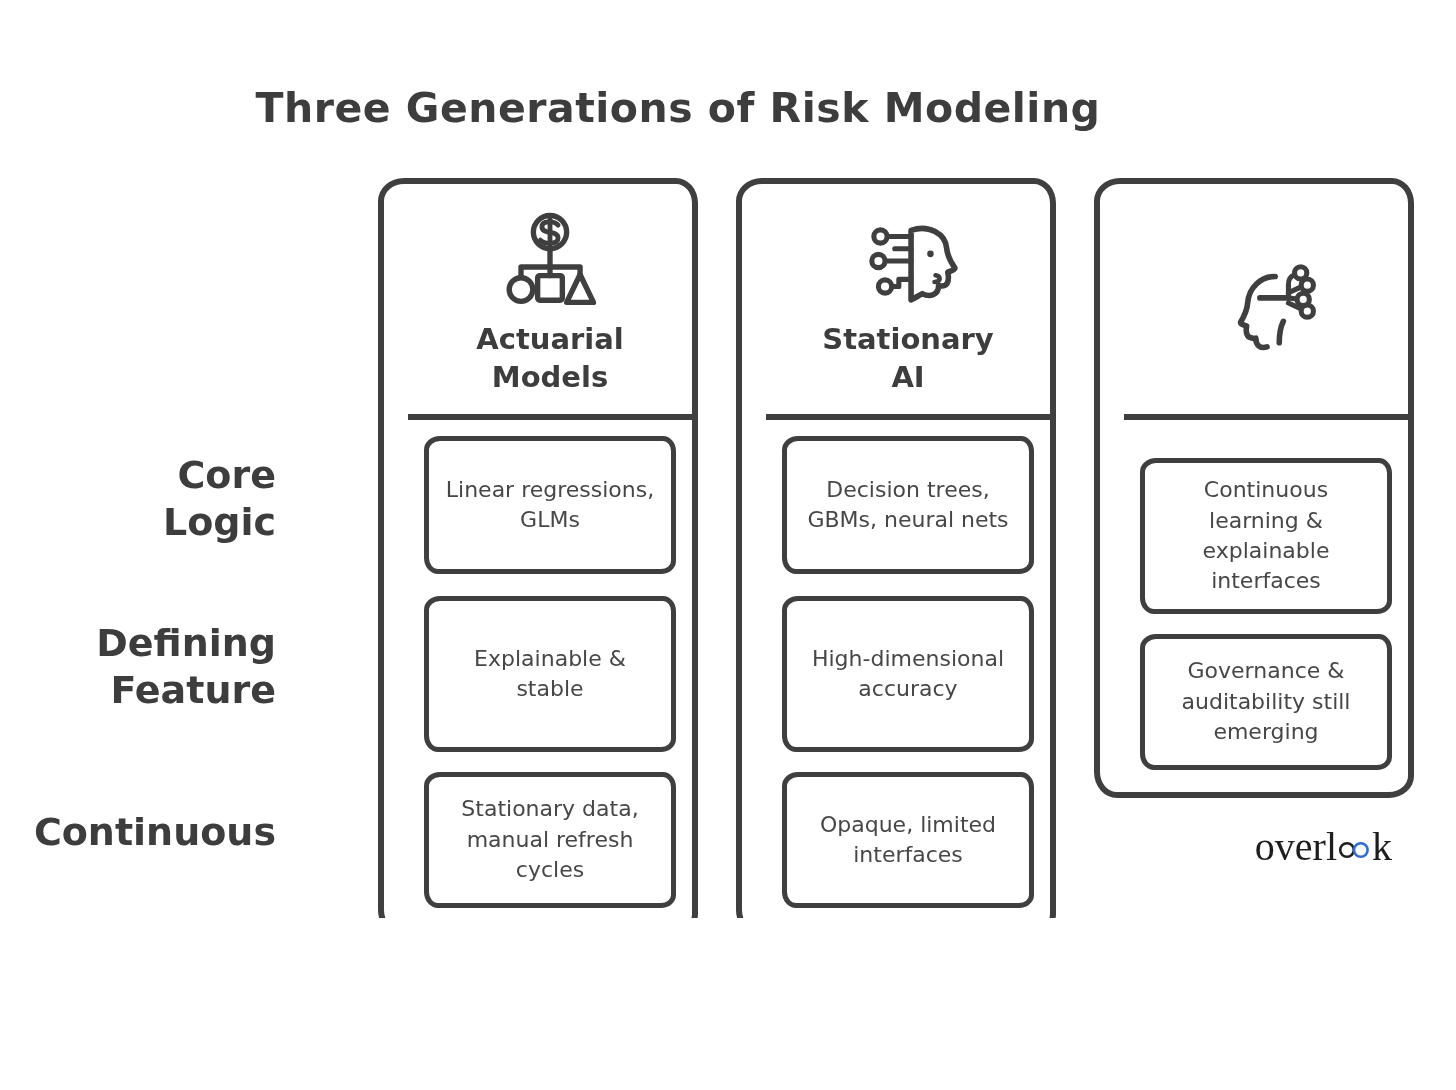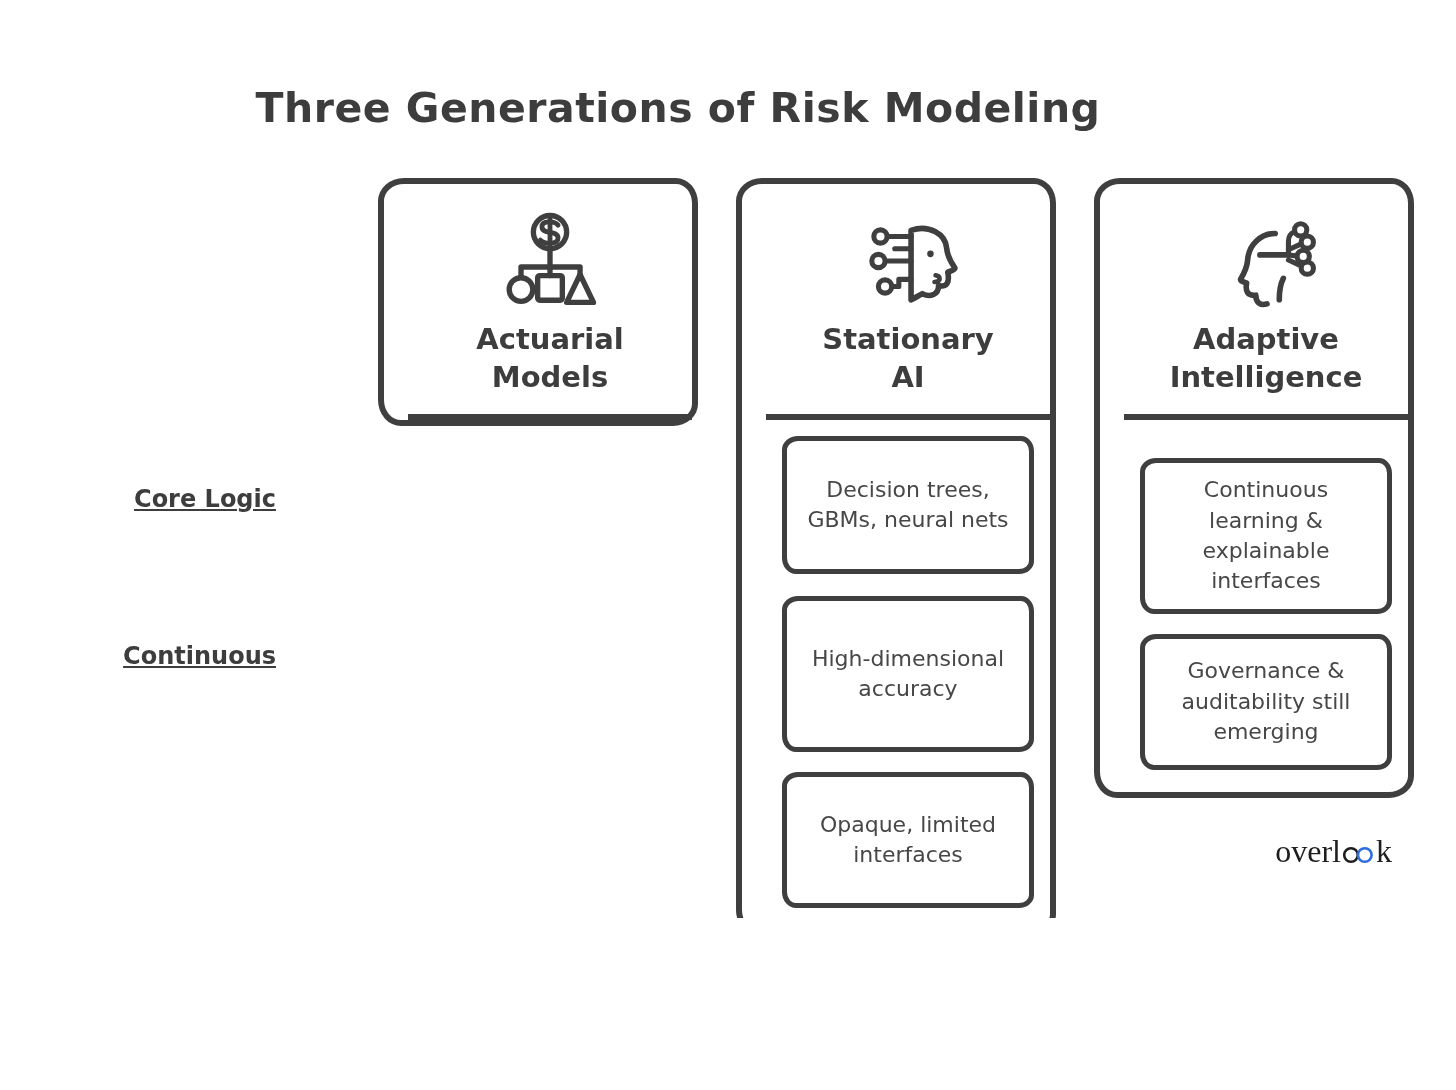--- a/index.html
+++ b/index.html
@@ -34,25 +34,24 @@
   .labels{
     width:280px;
     padding-top:252px;
     padding-right:64px;
   }
   .label{
     display:flex;
     align-items:center;
     justify-content:flex-end;
     text-align:right;
-    font-size:24px;font-weight:700;
+    font-size:38px;font-weight:700;
     color:#3d3d3d;
     line-height:1.25;
     white-space:pre-line;
-    text-decoration:underline;
   }
   .label-1{height:138px;}
   .label-2{height:156px;margin-top:21px;}
   .label-3{height:136px;margin-top:20px;}
   .card{
     width:320px;
     margin-left:38px;
     border:6px solid var(--ink);
     border-radius:26px 22px 25px 23px / 23px 25px 22px 26px;
     background:#fff;
@@ -106,57 +105,68 @@
     stroke-linecap:round;
     stroke-linejoin:round;
   }
   .icon .filled{fill:var(--ink);stroke:none;}
   .logo{
     position:absolute;
     right:64px;bottom:48px;
     display:flex;
     align-items:baseline;
     font-family:"Liberation Serif", serif;
-    font-size:32px;
+    font-size:40px;
     color:#1e1e1e;
   }
   .logo-oo{
     align-self:center;
     margin:6px 1px 0 1px;
   }
 </style>
 </head>
 <body>
 
 <div class="page">
 
   <h1 class="title">Three Generations of Risk Modeling</h1>
 
   <div class="diagram">
 
     <div class="labels">
       <div class="label label-1">Core Logic</div>
+      <div class="label label-2">Defining
+Feature</div>
       <div class="label label-3">Continuous</div>
     </div>
 
     <div class="card">
       <div class="card-header">
         <svg class="icon" width="112" height="102" viewBox="0 0 100 95">
           <circle cx="50" cy="21.5" r="15.5" stroke-width="5"></circle>
           <path d="M50,9.5 L50,33.5" stroke-width="4.5"></path>
           <path d="M57.5,15 C54,11 42.5,10.5 42.5,16.5 C42.5,24.5 57.5,19 57.5,27 C57.5,33.5 45,33 41,29" stroke-width="4.5"></path>
           <path d="M50,37 L50,54" stroke-width="5"></path>
           <path d="M23,63 L23,54 L78,54 L78,61" stroke-width="5"></path>
           <path d="M50,54 L50,62" stroke-width="5"></path>
           <circle cx="23" cy="75" r="11" stroke-width="5"></circle>
           <rect x="38.5" y="62" width="23" height="23" rx="2" stroke-width="5"></rect>
           <path d="M78,61 L65.5,87 L90.5,87 Z" stroke-width="5"></path>
         </svg>
         <div class="card-title">Actuarial
 Models</div>
+      </div>
+      <div class="card-body">
+        <div class="cell cell-1">Linear regressions,
+GLMs</div>
+        <div class="cell cell-2">Explainable &amp;
+stable</div>
+        <div class="cell cell-3">Stationary data,
+manual refresh
+cycles</div>
       </div>
     </div>
 
     <div class="card">
       <div class="card-header">
         <svg class="icon" width="106" height="102" viewBox="0 0 100 100">
           <path d="M53,89 L53,21 C70,15 87,24 88,39 C88.5,45 92,52 96,58 C96,60 90,61.5 89,62 C91,72 88,77 80,75 C80,84 72,87 64,83 C60,85 56,88 53,89 Z" stroke-width="5.5"></path>
           <circle class="filled" cx="72" cy="44" r="3.2"></circle>
           <path d="M77,65 C82.5,66 82.5,71.5 76,71.5" stroke-width="4.5"></path>
           <path d="M53,27 L31,27" stroke-width="5"></path>
@@ -188,22 +198,20 @@
           <path d="M44,45 L72,45" stroke-width="5.5"></path>
           <path d="M72,45 L72,32 C72,26 74,24 78,22.5" stroke-width="5"></path>
           <circle cx="84" cy="20.5" r="6" stroke-width="5"></circle>
           <path d="M72,40 L84,34.5" stroke-width="5"></path>
           <circle cx="90.5" cy="32.5" r="6" stroke-width="5"></circle>
           <path d="M72,45 L80,46" stroke-width="5"></path>
           <circle cx="86.5" cy="46.5" r="6" stroke-width="5"></circle>
           <path d="M72,50 L84,55.5" stroke-width="5"></path>
           <circle cx="90.5" cy="58" r="6" stroke-width="5"></circle>
         </svg>
-        <div class="card-title">Adaptive
-Intelligence</div>
       </div>
       <div class="card-body">
         <div class="cell cell-2">Continuous
 learning &amp;
 explainable
 interfaces</div>
         <div class="cell cell-3">Governance &amp;
 auditability still
 emerging</div>
       </div>

